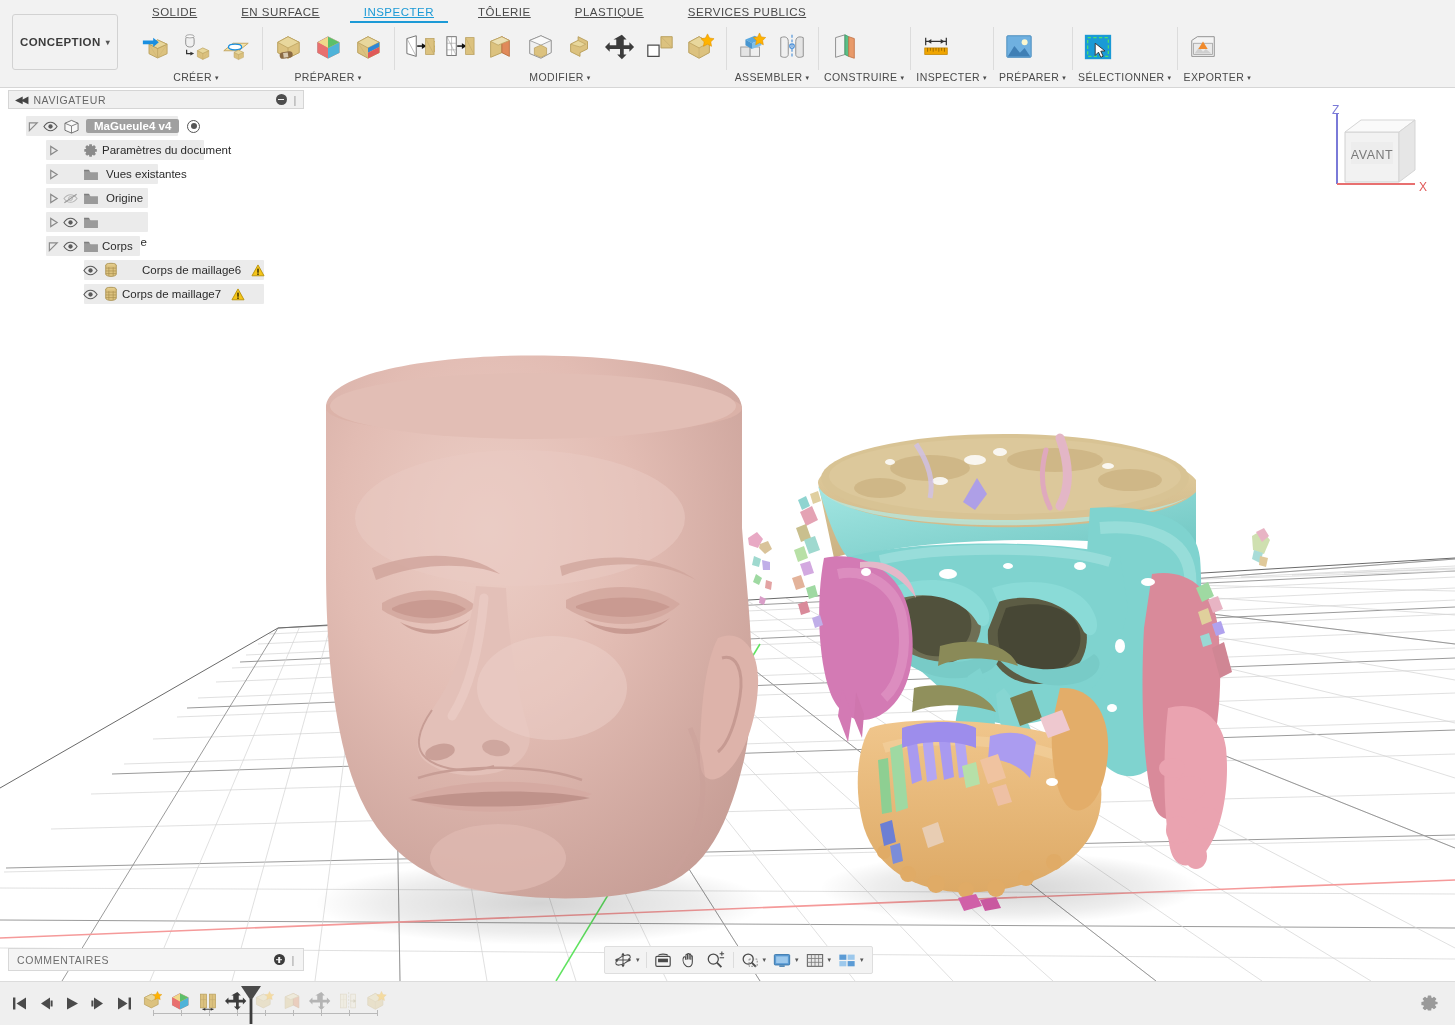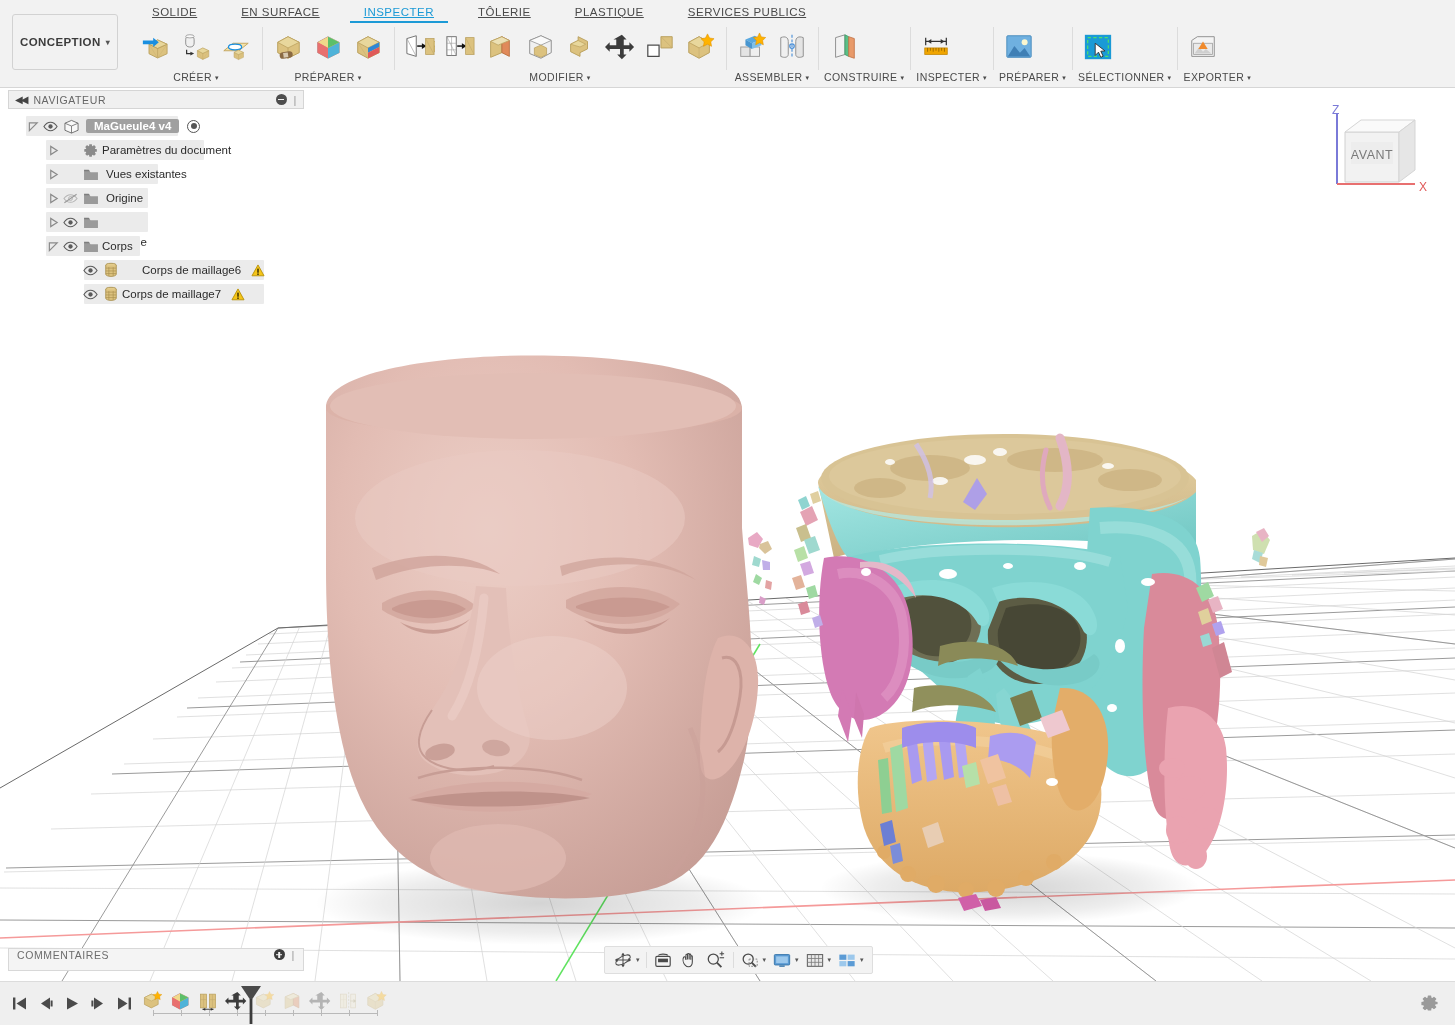--- a/index.html
+++ b/index.html
@@ -121,21 +121,21 @@
     display: flex; align-items: center; padding: 0 5px; z-index: 25;
   }
   .nbtn { height: 24px; display:flex; align-items:center; padding: 0 3px; cursor:pointer; border-radius:2px;}
   .nbtn .caret { font-size: 7px; color:#555; margin-left:3px; }
   .nsep { width:1px; height:16px; background:#dcdcdc; margin:0 3px; }
 
   
   #comments {
     position: absolute; left: 8px; top: 948px; width: 296px; height: 23px;
     background: #f4f4f4; border: 1px solid #d8d8d8;
-    display:flex; padding: 0 8px;
+    display:flex; align-items:center; padding: 0 8px;
     font-size: 10.5px; color: #6d6d6d; letter-spacing: .6px; z-index: 25;
   }
   #comments .spacer{flex:1;}
   #comments .plus {
     width: 11px; height: 11px; border-radius:50%; background:#3c3c3c; position:relative;
   }
   #comments .plus::before,#comments .plus::after{
     content:"";position:absolute;background:#f4f4f4;left:50%;top:50%;transform:translate(-50%,-50%);
   }
   #comments .plus::before{width:6px;height:1.6px;}

